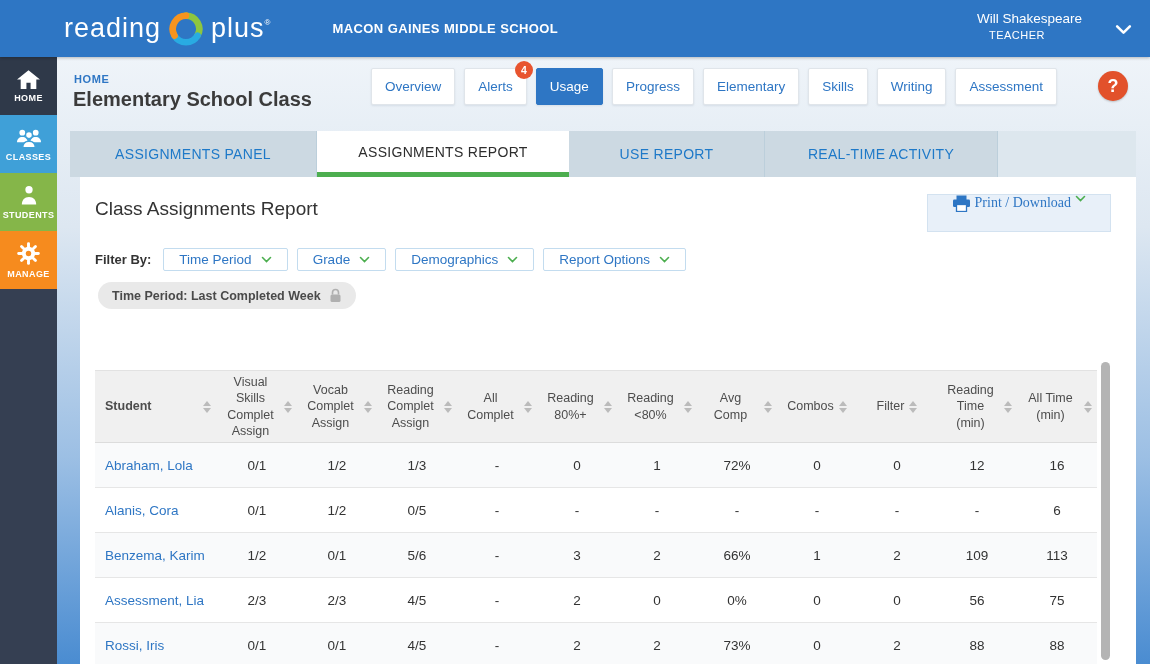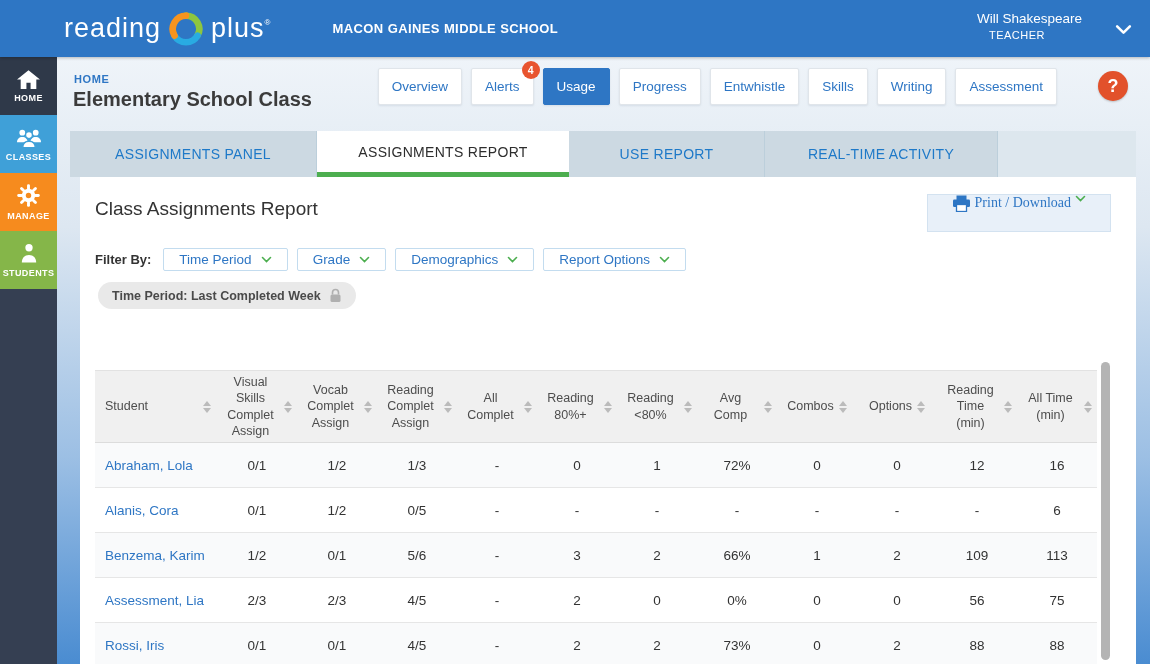--- a/index.html
+++ b/index.html
@@ -88,21 +88,21 @@
 
   
   .table-wrap { position:relative; margin:61px 0 0 15px; width:1002px; }
   table { border-collapse:collapse; table-layout:fixed; width:1002px; }
   col.c-student { width:122px; }
   thead th { background:#f0f0f0; height:72px; font-size:12.5px; font-weight:400; color:#4d4d4d;
     border-top:1px solid #e2e2e2; border-bottom:1px solid #dcdcdc; cursor:pointer; vertical-align:middle; }
   .th-in { display:flex; align-items:center; justify-content:center; gap:5px; }
   th.c-student .th-in { justify-content:space-between; padding:0 6px 0 10px; }
   .th-lbl { max-width:57px; line-height:1.3; text-align:center; }
-  th.c-student .th-lbl { max-width:none; text-align:left; }
+  th.c-student .th-lbl { max-width:none; text-align:left;font-weight:bold; }
   .sort { display:inline-flex; flex-direction:column; gap:2px; }
   .sort i { display:block; width:0; height:0; border-left:4px solid transparent; border-right:4px solid transparent; }
   .sort .up { border-bottom:5px solid #bbbbbb; }
   .sort .dn { border-top:5px solid #bbbbbb; }
   tbody tr { height:45px; border-bottom:1px solid #e6e6e6; }
   tbody tr:nth-child(odd) { background:#f9fafb; }
   tbody td { font-size:13.5px; color:#333; text-align:center; }
   tbody td.student { text-align:left; padding-left:10px; }
   tbody td.student a { color:var(--link_blue); text-decoration:none; cursor:pointer; }
 
@@ -143,57 +143,57 @@
   <div class="side-item classes">
     <svg width="30" height="23" viewBox="0 0 30 24" fill="#fff">
       <circle cx="8" cy="7" r="3"></circle>
       <path d="M2.5 17 c0-3.5 2.2-5.5 5.5-5.5 s5.5 2 5.5 5.5 z"></path>
       <circle cx="22" cy="7" r="3"></circle>
       <path d="M16.5 17 c0-3.5 2.2-5.5 5.5-5.5 s5.5 2 5.5 5.5 z"></path>
       <circle cx="15" cy="9.5" r="3.6" stroke="#3fa0d8" stroke-width="1.4"></circle>
       <path d="M8.5 22.5 c0-4.2 2.6-6.6 6.5-6.6 s6.5 2.4 6.5 6.6 z" stroke="#3fa0d8" stroke-width="1.4"></path>
     </svg>
     <span>CLASSES</span>
+  </div>
+  <div class="side-item students">
+    <svg width="24" height="23" viewBox="0 0 24 24" fill="#fff">
+      <circle cx="12" cy="6" r="3.8"></circle>
+      <path d="M4.5 21.5 c0-5 2.9-8 7.5-8 s7.5 3 7.5 8 z"></path>
+    </svg>
+    <span>STUDENTS</span>
   </div>
   <div class="side-item manage">
     <svg width="25" height="25" viewBox="0 0 24 24" fill="#fff">
       <g>
         <rect x="10.6" y="1.2" width="2.8" height="5.4" rx="1.3"></rect>
         <rect x="10.6" y="1.2" width="2.8" height="5.4" rx="1.3" transform="rotate(45 12 12)"></rect>
         <rect x="10.6" y="1.2" width="2.8" height="5.4" rx="1.3" transform="rotate(90 12 12)"></rect>
         <rect x="10.6" y="1.2" width="2.8" height="5.4" rx="1.3" transform="rotate(135 12 12)"></rect>
         <rect x="10.6" y="1.2" width="2.8" height="5.4" rx="1.3" transform="rotate(180 12 12)"></rect>
         <rect x="10.6" y="1.2" width="2.8" height="5.4" rx="1.3" transform="rotate(225 12 12)"></rect>
         <rect x="10.6" y="1.2" width="2.8" height="5.4" rx="1.3" transform="rotate(270 12 12)"></rect>
         <rect x="10.6" y="1.2" width="2.8" height="5.4" rx="1.3" transform="rotate(315 12 12)"></rect>
         <circle cx="12" cy="12" r="6.4"></circle>
         <circle cx="12" cy="12" r="2.6" fill="#f68b1e"></circle>
       </g>
     </svg>
     <span>MANAGE</span>
   </div>
-  <div class="side-item students">
-    <svg width="24" height="23" viewBox="0 0 24 24" fill="#fff">
-      <circle cx="12" cy="6" r="3.8"></circle>
-      <path d="M4.5 21.5 c0-5 2.9-8 7.5-8 s7.5 3 7.5 8 z"></path>
-    </svg>
-    <span>STUDENTS</span>
-  </div>
 </nav>
 
 <div class="main">
   <div class="page-head">
     <div class="breadcrumb">HOME</div>
     <div class="page-title">Elementary School Class</div>
     <div class="nav-tabs" id="nav-tabs">
         <button class="nav-tab"><span>Overview</span></button>
         <button class="nav-tab"><span>Alerts</span><span class="badge">4</span></button>
         <button class="nav-tab active"><span>Usage</span></button>
         <button class="nav-tab"><span>Progress</span></button>
-        <button class="nav-tab"><span>Entwhistle</span></button>
+        <button class="nav-tab"><span>Elementary</span></button>
         <button class="nav-tab"><span>Skills</span></button>
         <button class="nav-tab"><span>Writing</span></button>
         <button class="nav-tab"><span>Assessment</span></button>
       </div>
     <button class="help-btn">?</button>
   </div>
 
   <div class="subtabs" id="subtabs">
       <button class="subtab">ASSIGNMENTS PANEL</button>
       <button class="subtab active">ASSIGNMENTS REPORT</button>
@@ -350,21 +350,21 @@
                 <div class="th-in">
                   <span class="th-lbl">Combos</span>
                   <span class="sort">
                     <i class="up"></i>
                     <i class="dn"></i>
                   </span>
                 </div>
               </th>
               <th class="c-num">
                 <div class="th-in">
-                  <span class="th-lbl">Options</span>
+                  <span class="th-lbl">Filter</span>
                   <span class="sort">
                     <i class="up"></i>
                     <i class="dn"></i>
                   </span>
                 </div>
               </th>
               <th class="c-num">
                 <div class="th-in">
                   <span class="th-lbl">Reading Time (min)</span>
                   <span class="sort">

